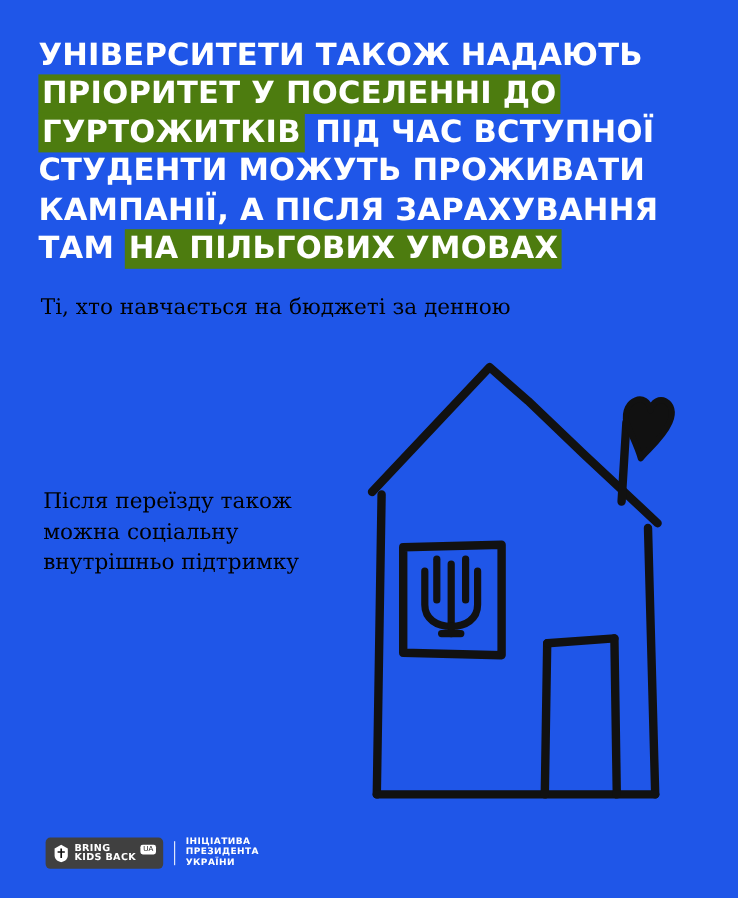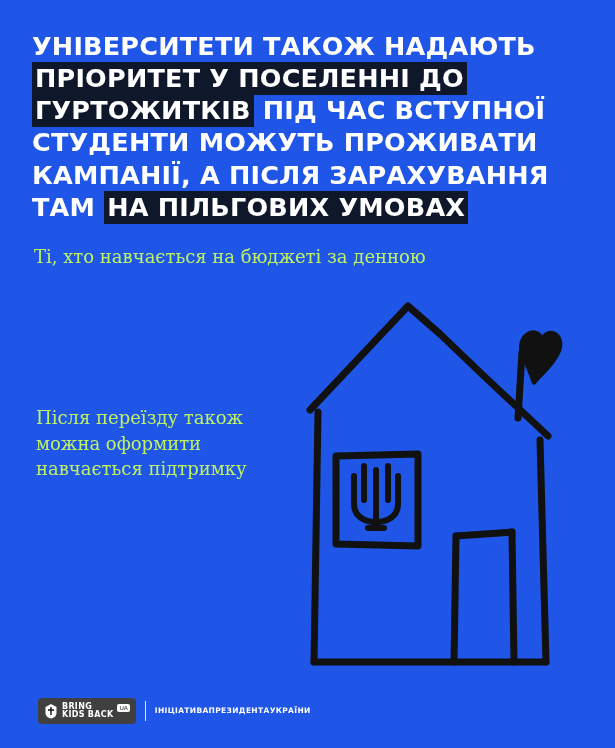--- a/index.html
+++ b/index.html
@@ -33,32 +33,32 @@
     line-height: 1.26;
     letter-spacing: 0.2px;
     color: #FFFFFF;
     text-transform: uppercase;
   }
   .headline .ln {
     display: block;
     white-space: nowrap;
   }
   .hl {
-    background: #0f172a;
+    background: #4d7c0f;
     color: #FFFFFF;
     padding: 1px 3px 2px 3px;
     box-decoration-break: clone;
     -webkit-box-decoration-break: clone;
   }
 
   
   .para {
     position: absolute;
     font-family: "DejaVu Serif", "Liberation Serif", serif;
-    color: #bef264;
+    color: #000000;
     font-size: 18px;
     line-height: 1.42;
   }
   .para p {
     margin: 0;
   }
   .para .ln {
     display: block;
     white-space: nowrap;
   }
@@ -125,20 +125,21 @@
     align-self: flex-start;
     margin-top: 1px;
   }
   .bkb-mark {
     width: 14px;
     height: 16px;
     position: relative;
   }
   .initiative {
     display: flex;
+    flex-direction: column;
     line-height: 1.18;
   }
   .initiative span {
     display: block;
     color: #FFFFFF;
     font-family: "DejaVu Sans", "Liberation Sans", sans-serif;
     font-weight: bold;
     font-size: 7.5px;
     letter-spacing: 0.35px;
     text-transform: uppercase;
@@ -178,22 +179,22 @@
 
   <div class="para" id="para-1">
     <p>
       <span class="ln">Ті, хто навчається на бюджеті за денною</span>
     </p>
   </div>
 
   <div class="para" id="para-2">
     <p>
       <span class="ln">Після переїзду також</span>
-      <span class="ln">можна оформити</span>
-      <span class="ln">навчається підтримку</span>
+      <span class="ln">можна соціальну</span>
+      <span class="ln">внутрішньо підтримку</span>
     </p>
   </div>
 
   <div class="drawing">
     <svg width="320" height="400" viewBox="0 0 320 400" fill="none" xmlns="http://www.w3.org/2000/svg">
       <g stroke="#111111" stroke-width="7" stroke-linecap="round" stroke-linejoin="round" fill="none">
 
         <path d="M20 120 L118 16 L150 44 L196 88 L258 146"></path>
 
         <path d="M28 122 L24 372"></path>

